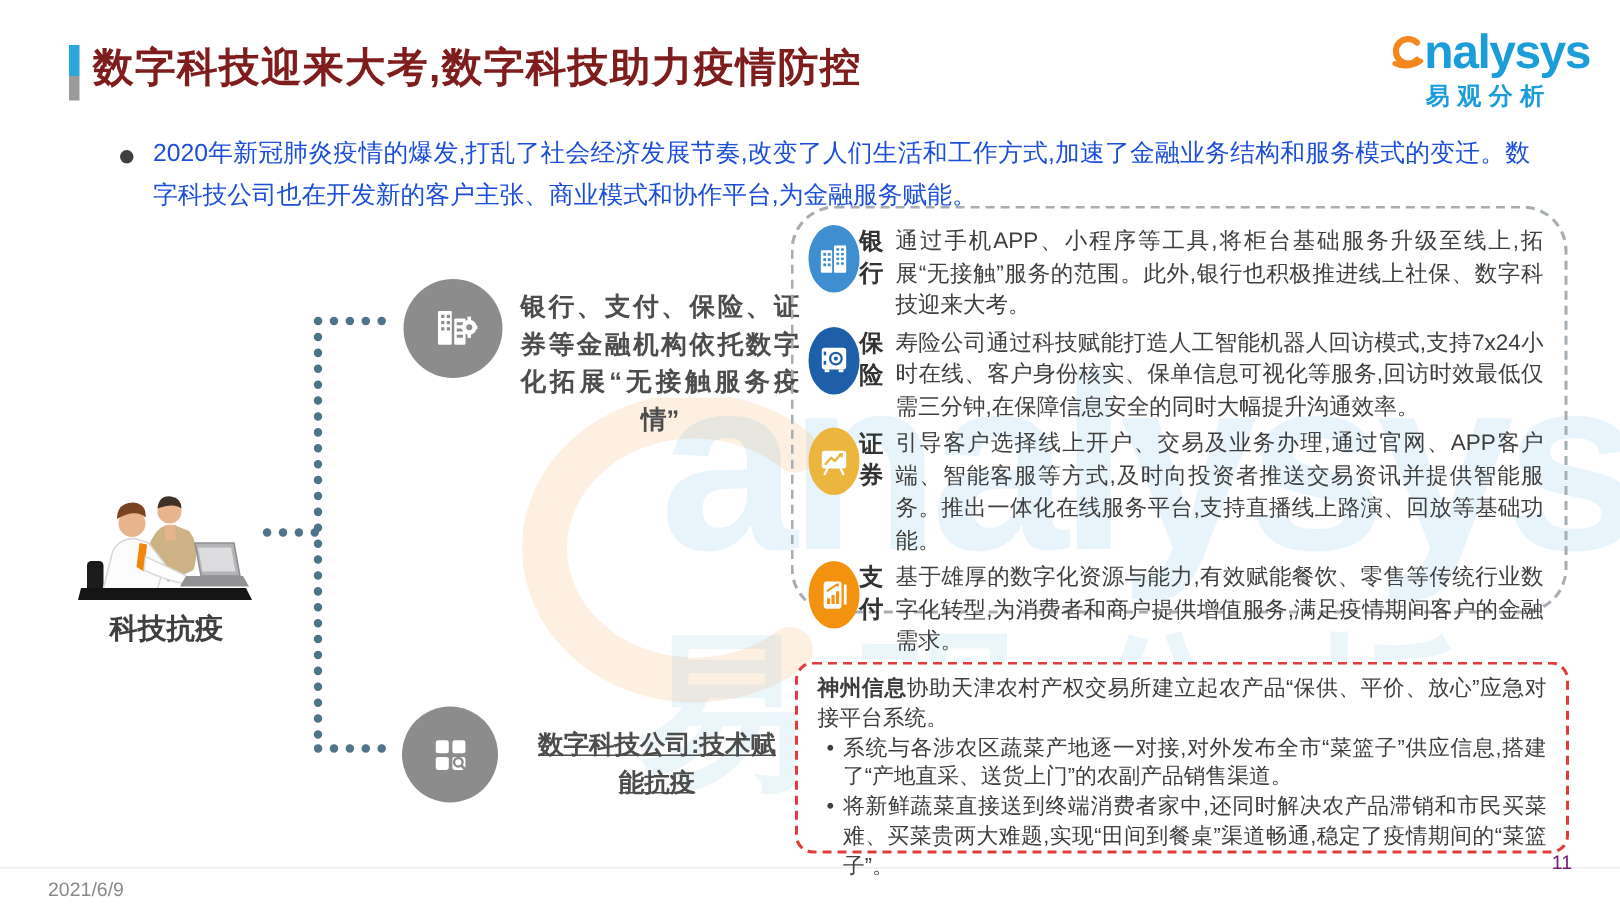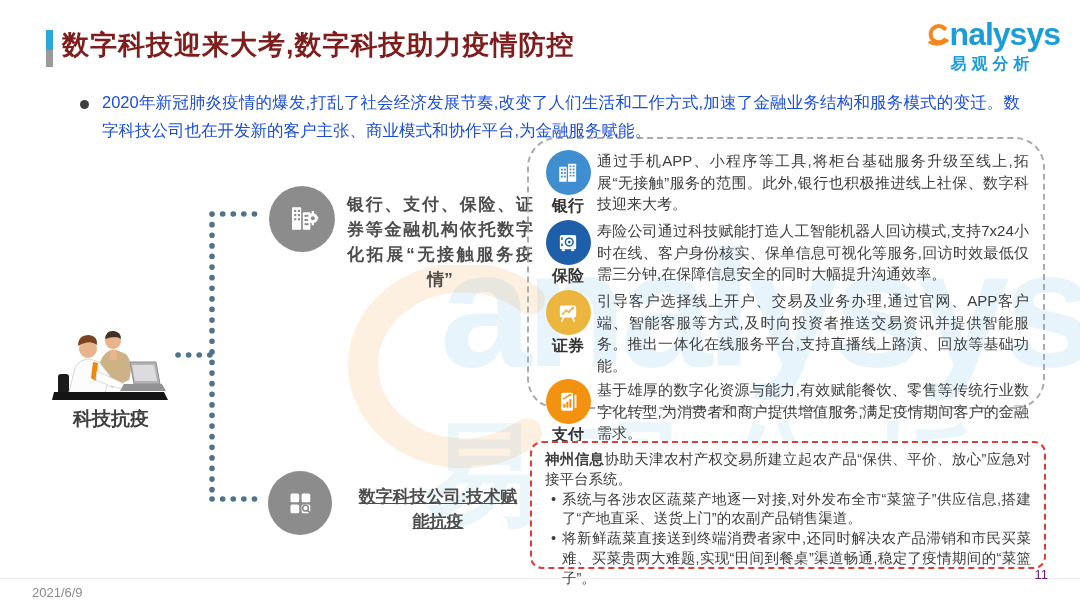--- a/index.html
+++ b/index.html
@@ -34,21 +34,21 @@
   .node1{left:269px;top:186px;width:66px;height:66px;}
   .node2{left:268px;top:471px;width:64px;height:64px;}
   .node1-label{position:absolute;left:347px;top:192px;width:186px;font-size:17px;font-weight:bold;
     color:#4d4d4d;line-height:25px;text-align:justify;text-align-last:center;z-index:1;}
   .node2-label{position:absolute;left:352px;top:484px;width:172px;font-size:17px;font-weight:bold;
     color:#4d4d4d;line-height:25px;text-align:center;z-index:1;text-decoration:underline;}
   
   .panel{position:absolute;left:527px;top:137px;width:518px;height:272px;box-sizing:border-box;
     border:2px dashed #a6adb3;border-radius:30px;padding:11px 14px 4px 10px;z-index:1;}
   .p-row{display:flex;margin-bottom:3px;}
-  .p-icon-col{width:58px;flex:none;display:flex;flex-direction:column;align-items:center;}
+  .p-icon-col{width:58px;flex:none;display:flex;}
   .p-circle{width:45px;height:45px;border-radius:50%;display:flex;align-items:center;justify-content:center;}
   .p-label{font-size:16px;font-weight:bold;color:#333333;margin-top:1px;}
   .p-text{flex:1;font-size:15px;line-height:21.5px;color:#3f3f3f;text-align:justify;}
   
   .case-box{position:absolute;left:530px;top:441px;width:516px;height:128px;box-sizing:border-box;
     border:2px dashed #e23b3b;border-radius:12px;padding:7px 13px;background:#ffffff;z-index:2;}
   .case-intro{font-size:14.5px;line-height:19.8px;color:#3e3e3e;text-align:justify;}
   .case-bullet{display:flex;font-size:14.5px;line-height:19.8px;color:#3e3e3e;}
   .case-bullet .bdot{width:17px;flex:none;text-align:center;}
   .case-bullet .btxt{flex:1;text-align:justify;}

